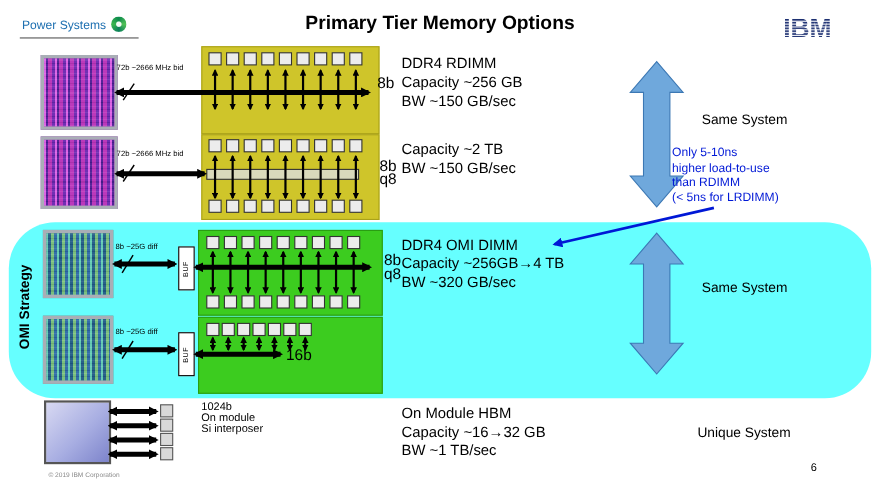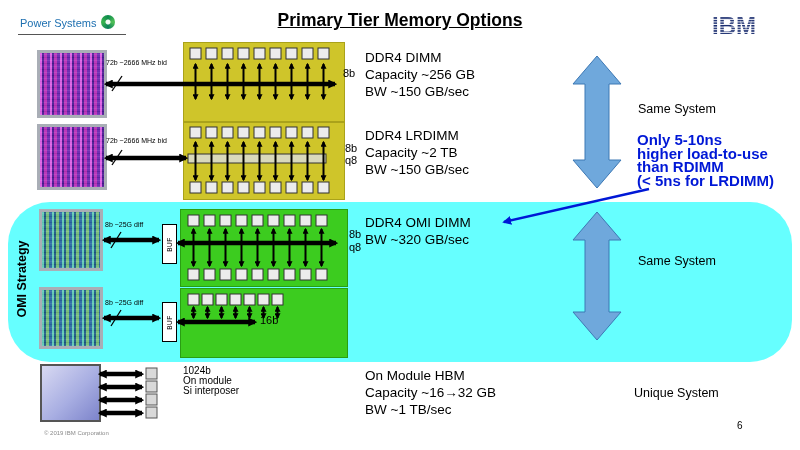--- a/index.html
+++ b/index.html
@@ -7,21 +7,21 @@
          font-family:"Liberation Sans",sans-serif;color:#000}
 
   
   .brand{position:absolute;left:20px;top:15px;z-index:6;display:flex;align-items:flex-end;gap:5px}
   .brand-name{font-size:11px;color:#1d6fb0}
   .ps-icon{width:14px;height:14px;border-radius:50%;
     background:radial-gradient(circle at 50% 50%,rgba(255,255,255,.95) 0 2px,rgba(255,255,255,0) 3px),
                conic-gradient(#0c8a4d,#52c156,#0a7f5a,#3ab54e,#0c8a4d)}
   .brand-rule{position:absolute;left:18px;top:34px;width:108px;height:1px;background:#555;z-index:6}
   .title{position:absolute;left:0;right:0;top:10px;text-align:center;font-size:17.5px;font-weight:bold;z-index:6}
-  .title span{text-decoration:underline}
+  .title span{}
   .ibm-logo{position:absolute;left:710px;top:12px;z-index:6}
 
   
   .cyan-region{position:absolute;left:8px;top:202px;width:784px;height:160px;background:#66ffff;
                border-radius:42px;z-index:1}
   .block{position:absolute;z-index:2}
   .yellow{background:#cfc52a;border:1px solid #aaa21a}
   .green{background:#3ccc1f;border:1px solid #2a9e12}
   .die{position:absolute;z-index:3;border:3px solid #a9aeb6}
   .die-m{background-color:#8a35a8;background-image:
@@ -43,22 +43,22 @@
   .va line{stroke:#000;stroke-width:2}
   .bus line{stroke:#000;stroke-width:4.5}
   .slash line{stroke:#000;stroke-width:1.3}
   .sysarrow{fill:#6fa8dc;stroke:#3c78b4;stroke-width:1}
 
   
   .rowtext{position:absolute;z-index:6;font-size:13.5px;line-height:17px}
   .syslabel{position:absolute;z-index:6;font-size:12.5px}
   .tinylabel{position:absolute;z-index:6;font-size:7px;white-space:nowrap}
   .tiny3{position:absolute;z-index:6;font-size:10px;line-height:10px}
-  .wlabel{position:absolute;z-index:6;font-size:11px}
-  .note{position:absolute;left:637px;top:133px;z-index:6;font-weight:bold;font-size:15px;
+  .wlabel{position:absolute;z-index:6;font-size:14px}
+  .note{position:absolute;left:611px;top:133px;z-index:6;font-weight:normal;font-size:11px;
         line-height:13.5px;color:#0018d6}
   .omi-label{position:absolute;left:-57px;top:272px;width:158px;text-align:center;
              transform:rotate(-90deg);font-weight:bold;font-size:12.5px;z-index:6}
   .footer-copy{position:absolute;left:44px;top:430px;font-size:6px;color:#8a8a8a;z-index:6}
   .page-num{position:absolute;left:737px;top:420px;font-size:10px;z-index:6}
 </style>
 </head>
 <body>
 
 <div class="slide">
@@ -246,31 +246,31 @@
 
     <g>
       <polygon class="sysarrow" points="597,56 621,84 609,84 609,160 621,160 597,188 573,160 585,160 585,84 573,84"></polygon>
       <polygon class="sysarrow" points="597,212 621,240 609,240 609,312 621,312 597,340 573,312 585,312 585,240 573,240"></polygon>
     </g>
 
     <line x1="649" y1="189" x2="504" y2="222" stroke="#0018d6" stroke-width="2.4" marker-end="url(#mBlue)"></line>
   </svg>
 
   <div class="rowtext" style="left:365px;top:49px">
-    <div>DDR4 DIMM</div>
+    <div>DDR4 RDIMM</div>
     <div>Capacity ~256 GB</div>
     <div>BW ~150 GB/sec</div>
   </div>
   <div class="rowtext" style="left:365px;top:127px">
-    <div>DDR4 LRDIMM</div>
     <div>Capacity ~2 TB</div>
     <div>BW ~150 GB/sec</div>
   </div>
   <div class="rowtext" style="left:365px;top:214px">
     <div>DDR4 OMI DIMM</div>
+    <div>Capacity ~256GB→4 TB</div>
     <div>BW ~320 GB/sec</div>
   </div>
   <div class="rowtext" style="left:365px;top:367px">
     <div>On Module HBM</div>
     <div>Capacity ~16→32 GB</div>
     <div>BW ~1 TB/sec</div>
   </div>
 
   <div class="syslabel" style="left:638px;top:102px">Same System</div>
   <div class="syslabel" style="left:638px;top:254px">Same System</div>

